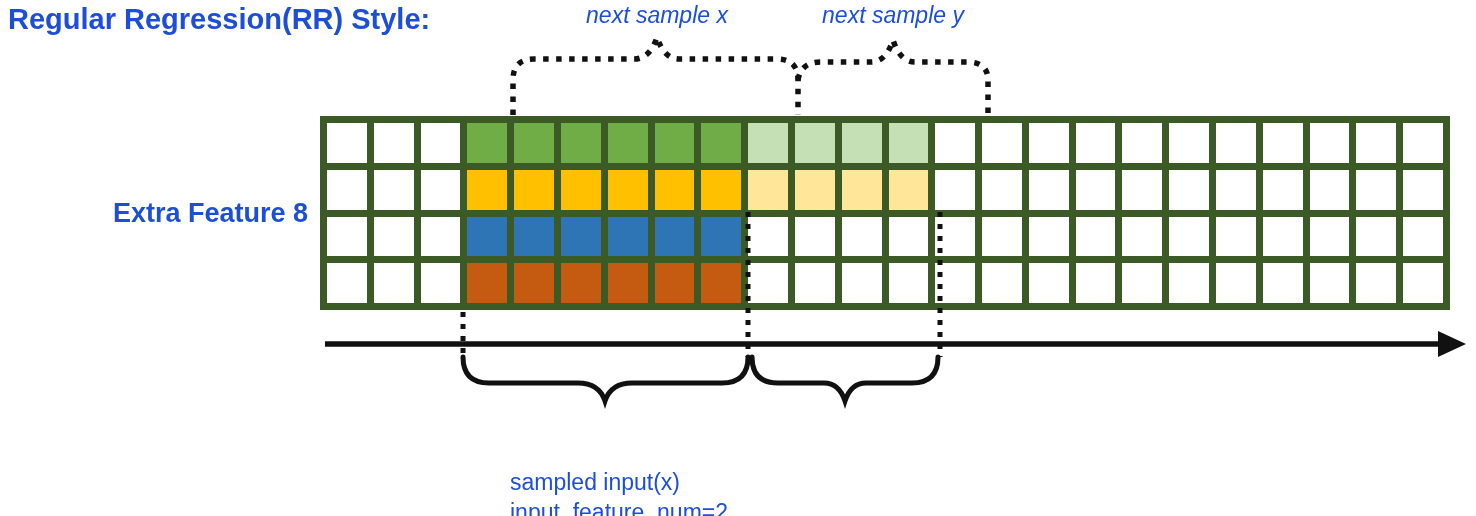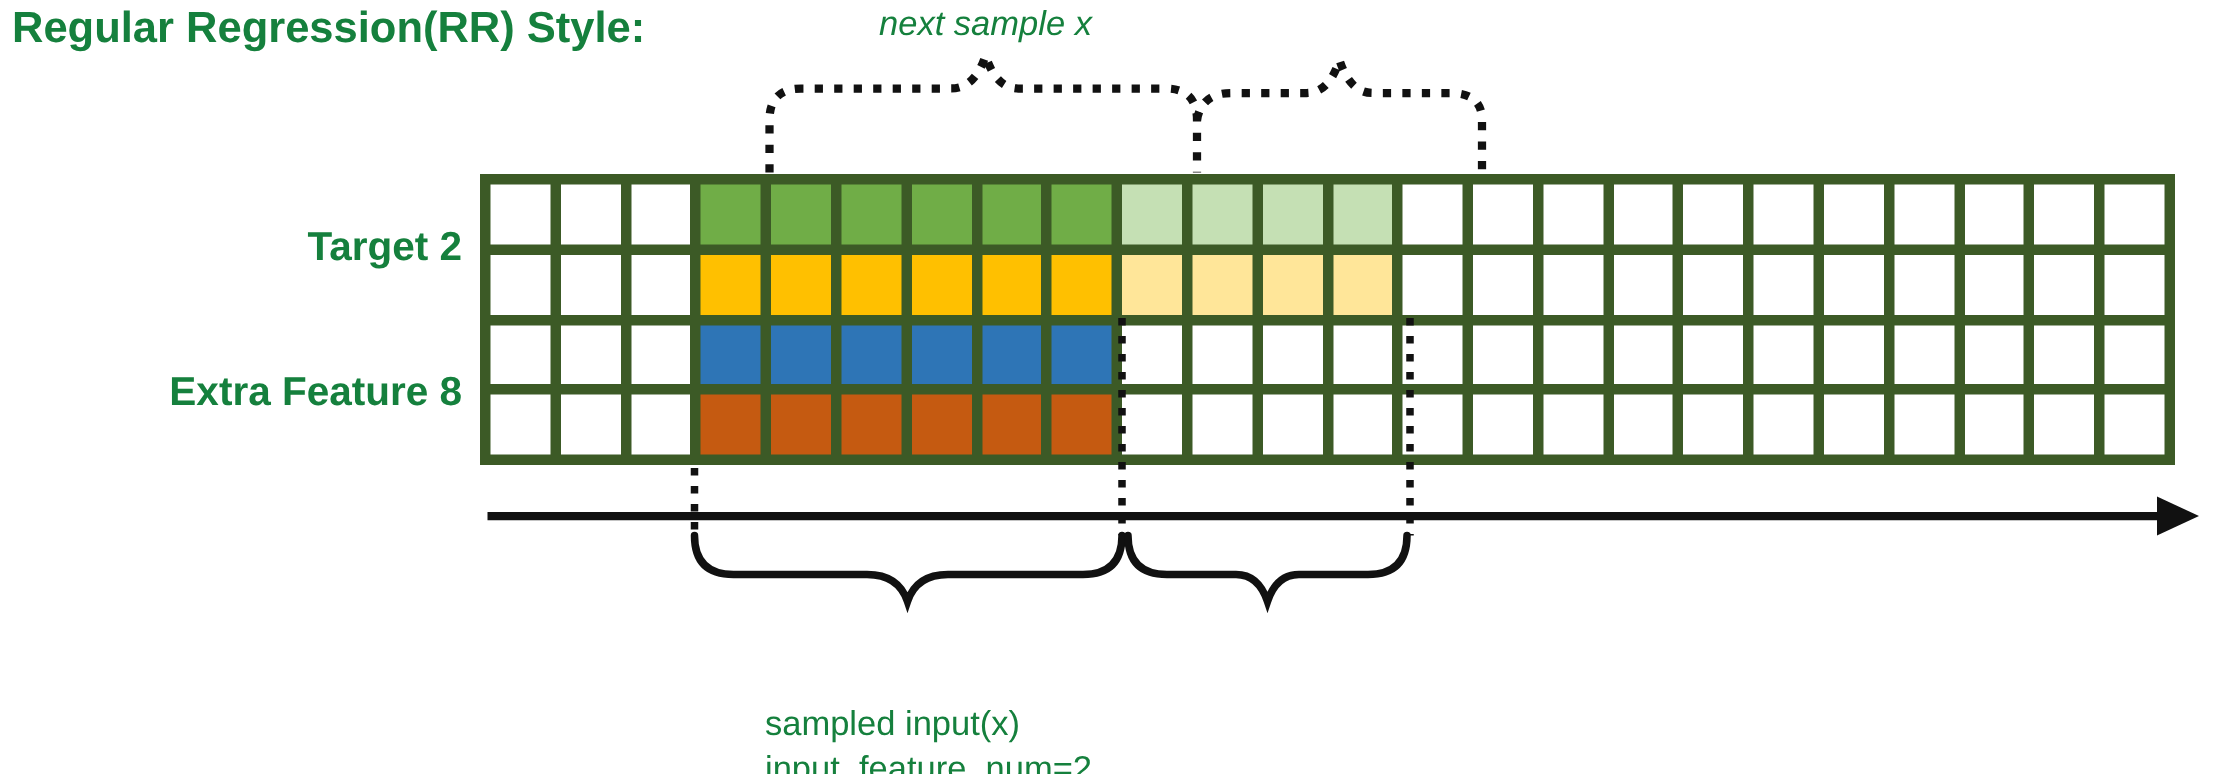--- a/index.html
+++ b/index.html
@@ -1,18 +1,18 @@
 <!DOCTYPE html>
 <html style="--grid-border: #3C5A26; --ink: #111111; --target1-input: #70AD47; --target1-output: #C5E0B4; --target2-input: #FFC000; --target2-output: #FFE699; --extra1-input: #2E75B6; --extra2-input: #C55A11; --empty-cell: #FFFFFF;"><head>
 <meta charset="utf-8">
 <style>
   html,body{margin:0;padding:0;background:#ffffff;}
   .canvas{
     position:relative;width:1476px;height:516px;background:#ffffff;overflow:hidden;
-    font-family:"Liberation Sans","DejaVu Sans",sans-serif;color:#15803d;
+    font-family:"Liberation Sans","DejaVu Sans",sans-serif;color:#1d4ed8;
   }
   .title{
     position:absolute;left:8px;top:3px;font-size:29px;font-weight:bold;letter-spacing:0px;
   }
   .top-label{
     position:absolute;top:2px;width:300px;text-align:center;
     font-size:23px;font-style:italic;font-weight:500;
   }
   .top-label.x{left:507px;}
   .top-label.y{left:743px;}
@@ -44,23 +44,23 @@
   .annot.output{left:752px;}
 </style>
 </head>
 <body>
 
 <div class="canvas">
 
   <div class="title">Regular Regression(RR) Style:</div>
 
   <div class="top-label x">next sample x</div>
+  <div class="top-label y">next sample y</div>
 
   <div class="row-labels">
-    <div class="row-label">Target 2</div>
     <div class="row-label">Extra Feature 8</div>
   </div>
 
   <div class="grid">
       <div class="cell" style="background: rgb(255, 255, 255);"></div>
       <div class="cell" style="background: rgb(255, 255, 255);"></div>
       <div class="cell" style="background: rgb(255, 255, 255);"></div>
       <div class="cell" style="background: rgb(112, 173, 71);"></div>
       <div class="cell" style="background: rgb(112, 173, 71);"></div>
       <div class="cell" style="background: rgb(112, 173, 71);"></div>

